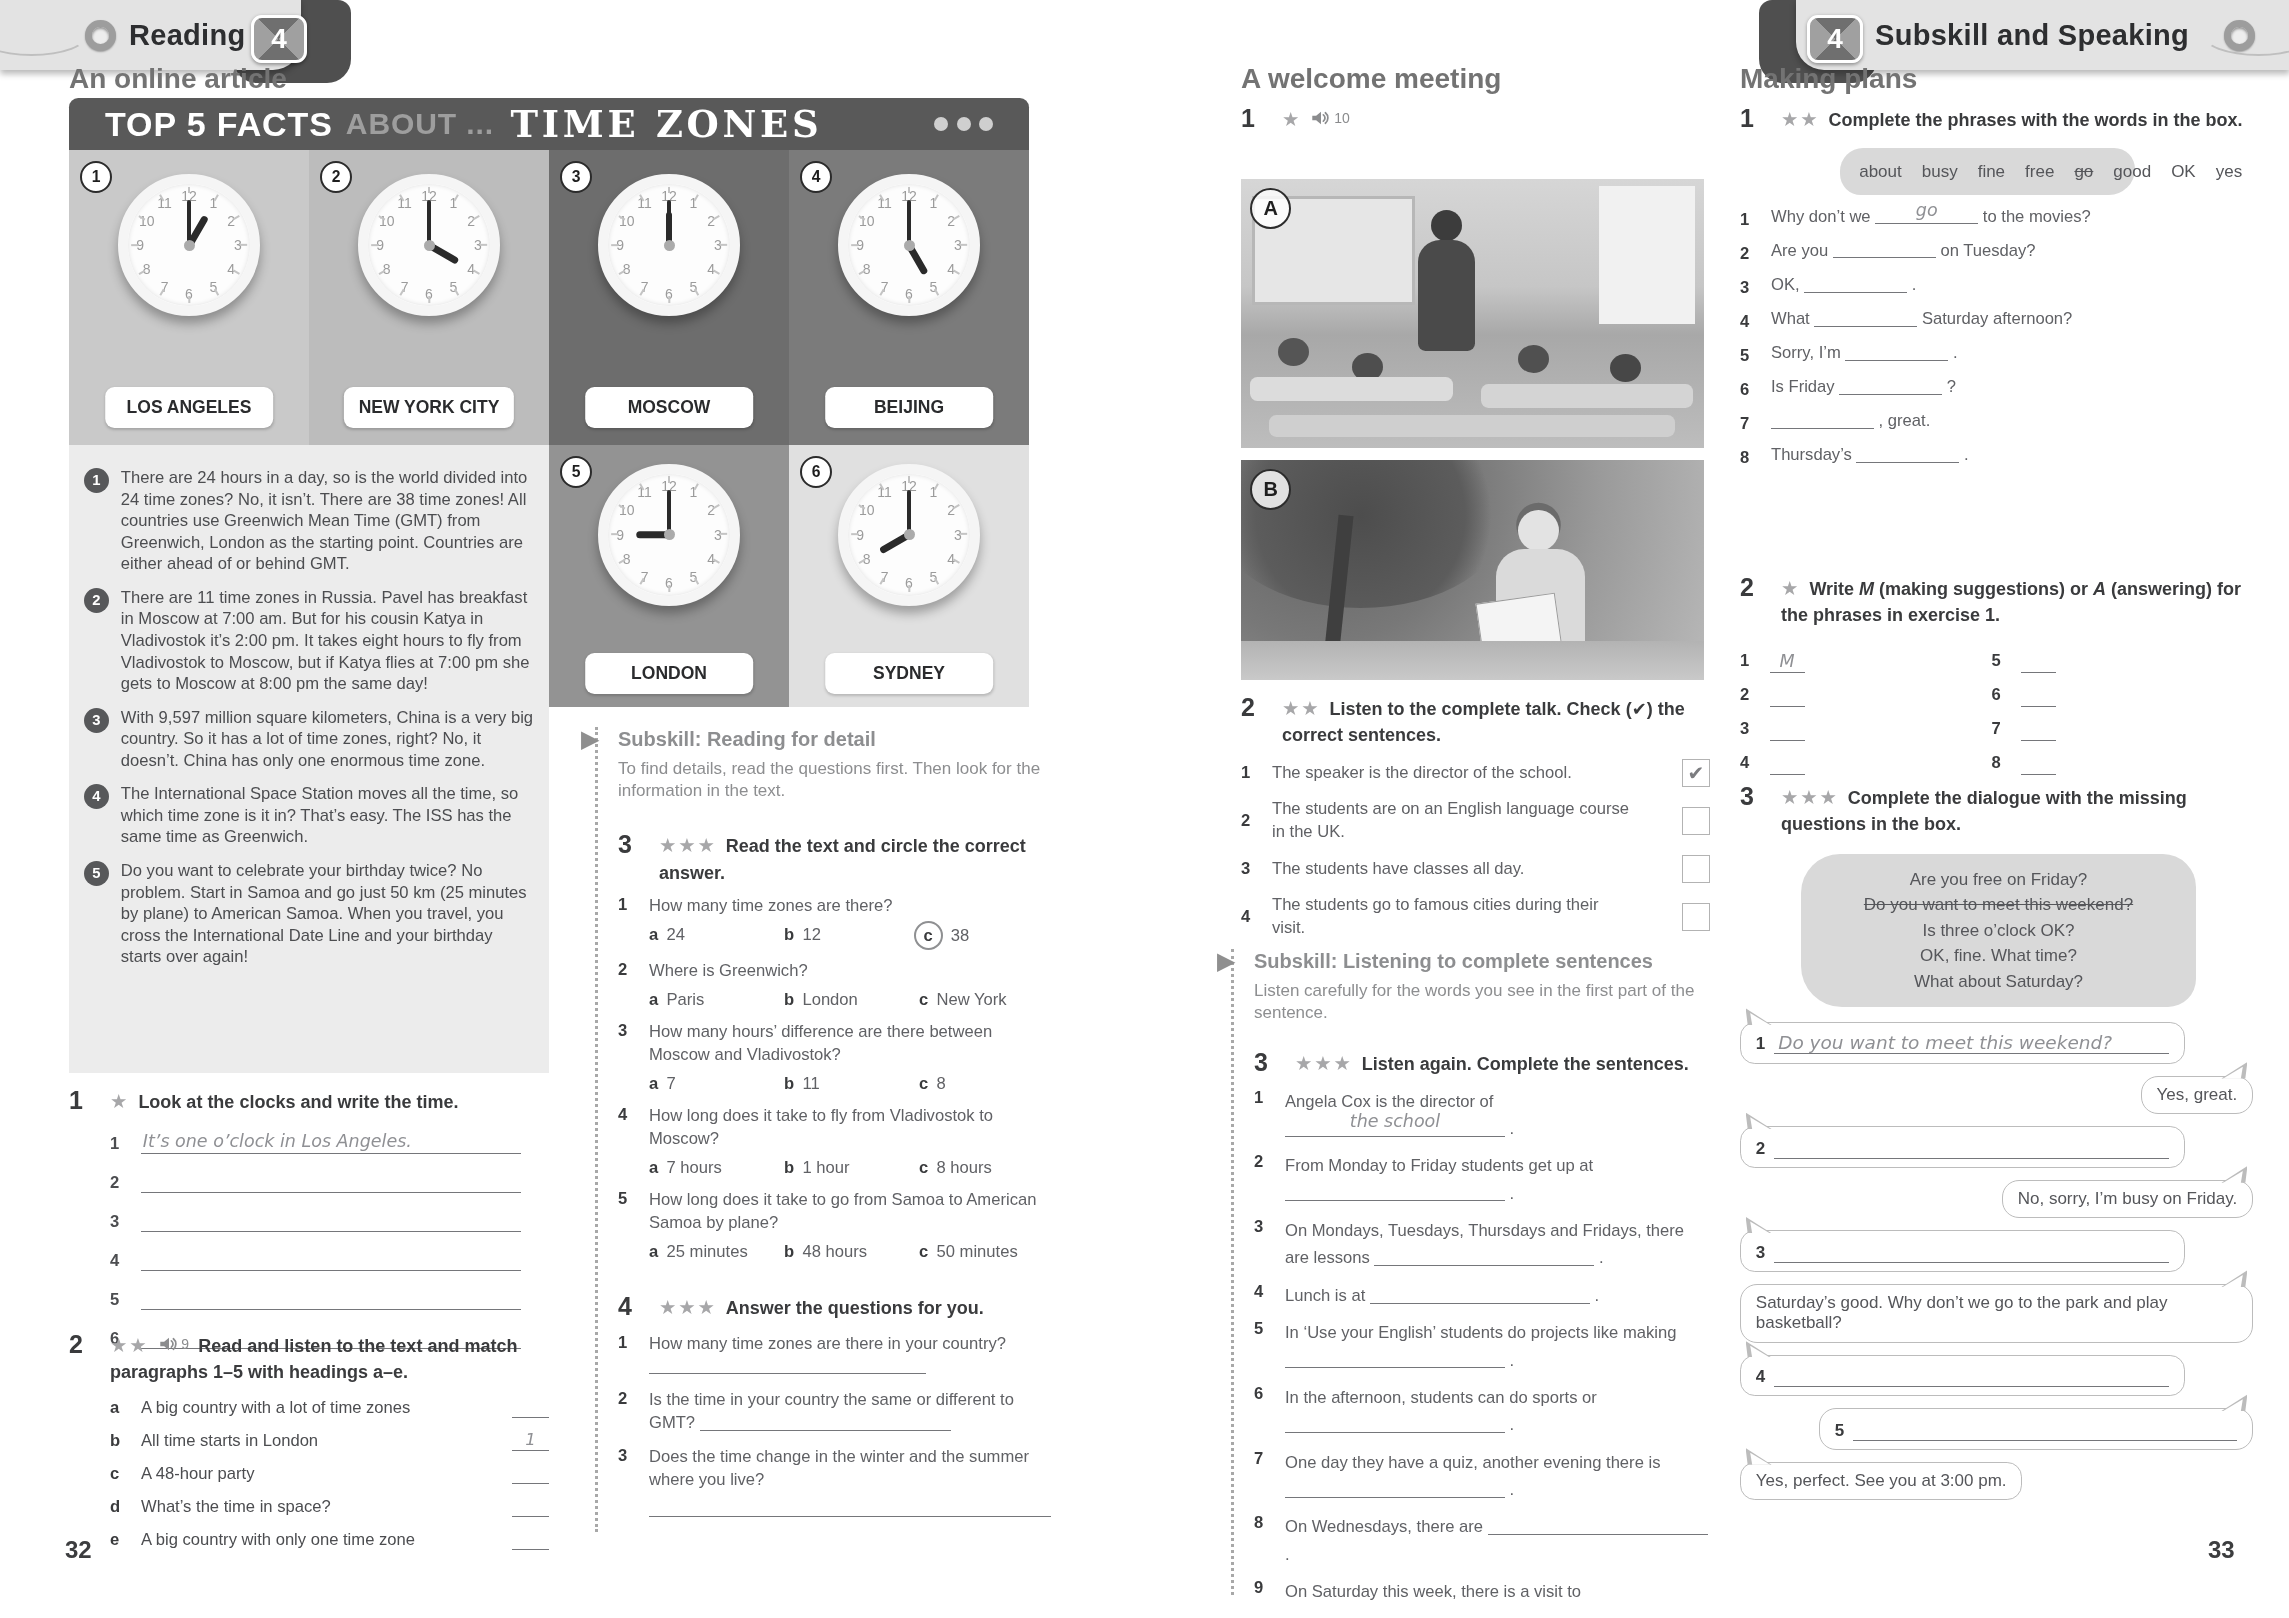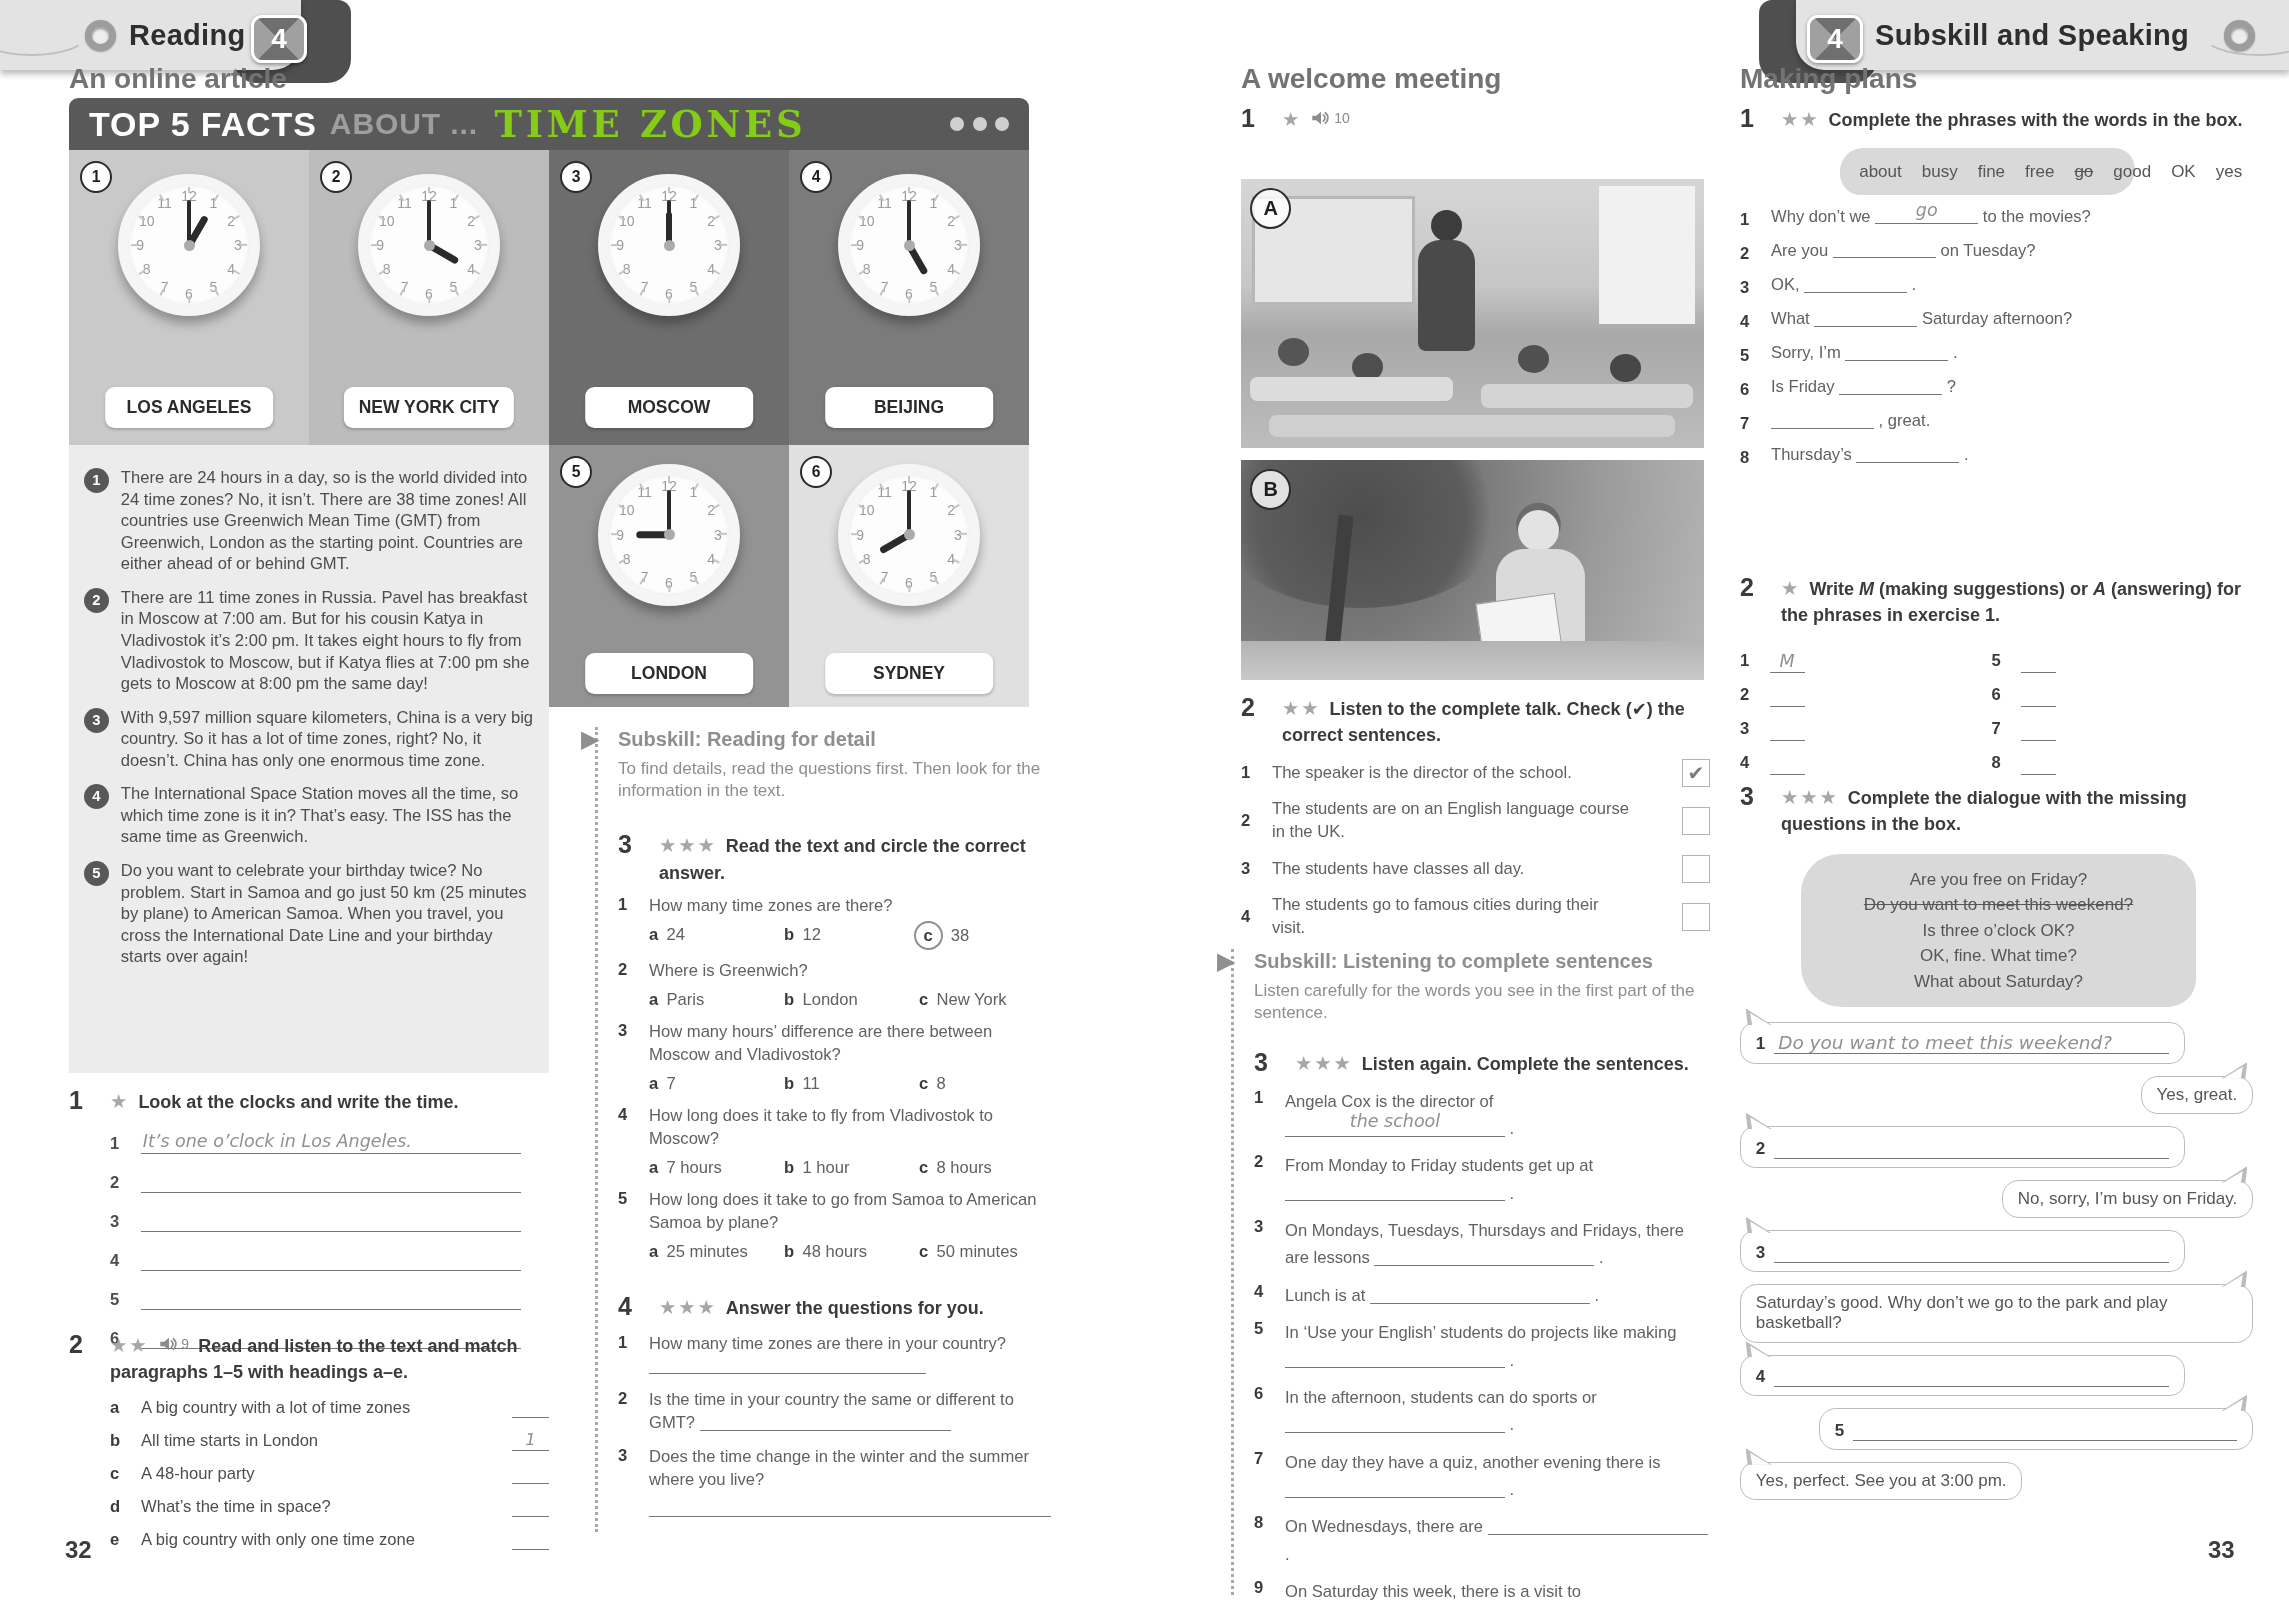--- a/index.html
+++ b/index.html
@@ -27,24 +27,24 @@
   .hdr-r .htitle{left:116px;}
   .ubadge{position:absolute;top:14.8px;width:50px;height:42px;border-radius:11px;border:3.7px solid #ffffff;background:conic-gradient(from 45deg,#a0a0a0 0 90deg,#6f6f6f 0 180deg,#a0a0a0 0 270deg,#6f6f6f 0 360deg);box-shadow:0 1.8px 3.7px rgba(0,0,0,.35);color:#ffffff;font-size:28px;font-weight:bold;text-align:center;line-height:42px;}
   .hdr-l .ubadge{left:251px;}
   .hdr-r .ubadge{left:48px;}
 
   .pagenum{position:absolute;font-size:24px;font-weight:bold;color:#3c3d3f;}
 
   .secheading{position:absolute;font-size:28px;font-weight:bold;color:#737373;}
 
   
-  .titlebar{position:absolute;left:69px;top:98px;width:960px;height:52px;background:#595959;border-radius:9.2px 9.2px 0 0;display:flex;align-items:center;padding:0 20px;box-sizing:border-box;}
+  .titlebar{position:absolute;left:69px;top:98px;width:960px;height:52px;background:#595959;border-radius:9.2px 9.2px 0 0;display:flex;align-items:center;padding:0 36px;box-sizing:border-box;}
   .tb1{font-size:34px;font-weight:900;color:#ffffff;letter-spacing:0.9px;}
   .tb2{font-size:30px;font-weight:900;color:#9e9e9e;margin-left:13px;letter-spacing:0.9px;}
-  .tb3{font-size:37px;font-weight:900;color:#84cc16;margin-left:16.6px;letter-spacing:3.7px;font-family:"DejaVu Serif","Liberation Serif",serif;}
+  .tb3{font-size:37px;font-weight:900;color:#ffffff;margin-left:16.6px;letter-spacing:3.7px;font-family:"DejaVu Serif","Liberation Serif",serif;}
   .wdots{margin-left:auto;display:flex;gap:8.3px;}
   .wdots span{width:14px;height:14px;border-radius:50%;background:#cfcfcf;display:inline-block;}
 
   .cl-row{position:absolute;display:flex;}
   #row1{left:69px;top:150px;width:960px;height:295px;}
   #row2{left:549px;top:445px;width:480px;height:262px;}
   .panel{position:relative;flex:1;height:100%;}
   .pbadge{position:absolute;left:11px;top:11px;width:28px;height:28px;border-radius:50%;background:#ffffff;border:2.8px solid #2b2b2b;color:#1e1e1e;font-weight:bold;font-size:15.7px;text-align:center;line-height:28px;z-index:3;}
   .clock{position:absolute;left:50%;top:24px;transform:translateX(-50%);width:122px;height:122px;border-radius:50%;background:#fdfdfd;border:10px solid #f5f5f5;box-shadow:0 7.4px 11px rgba(0,0,0,.3),inset 0 0 5.5px rgba(0,0,0,.12);}
   #row2 .clock{top:18.5px;}

